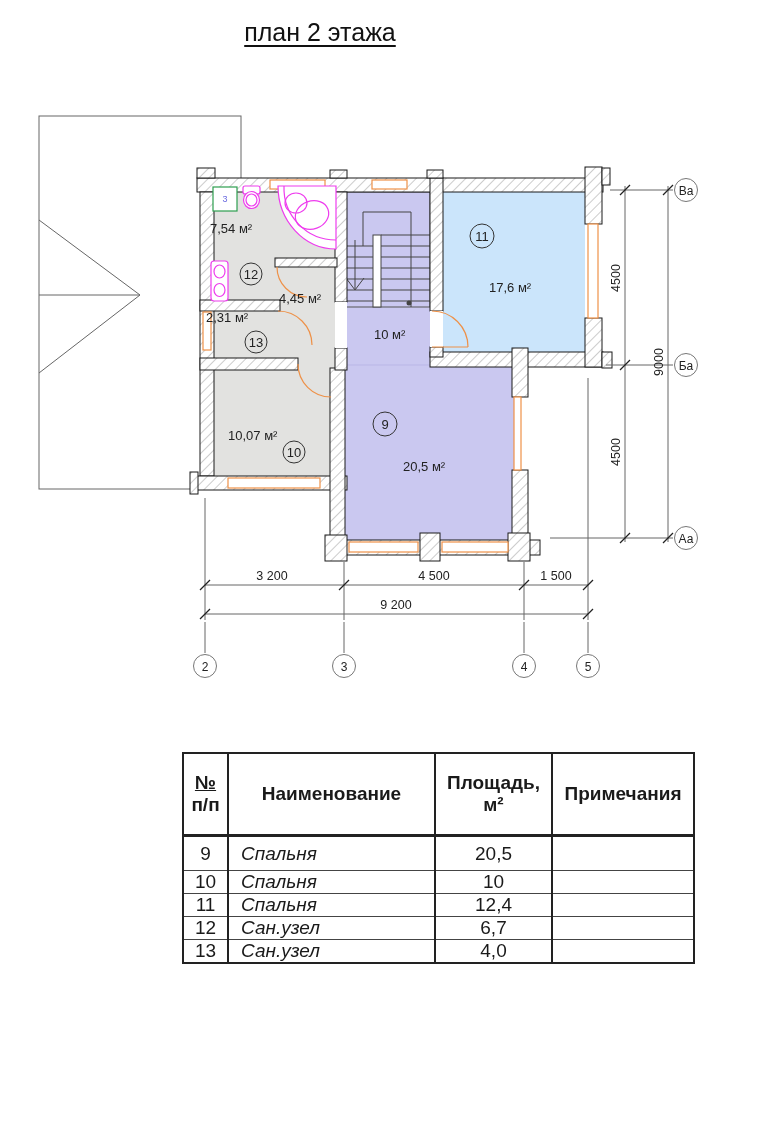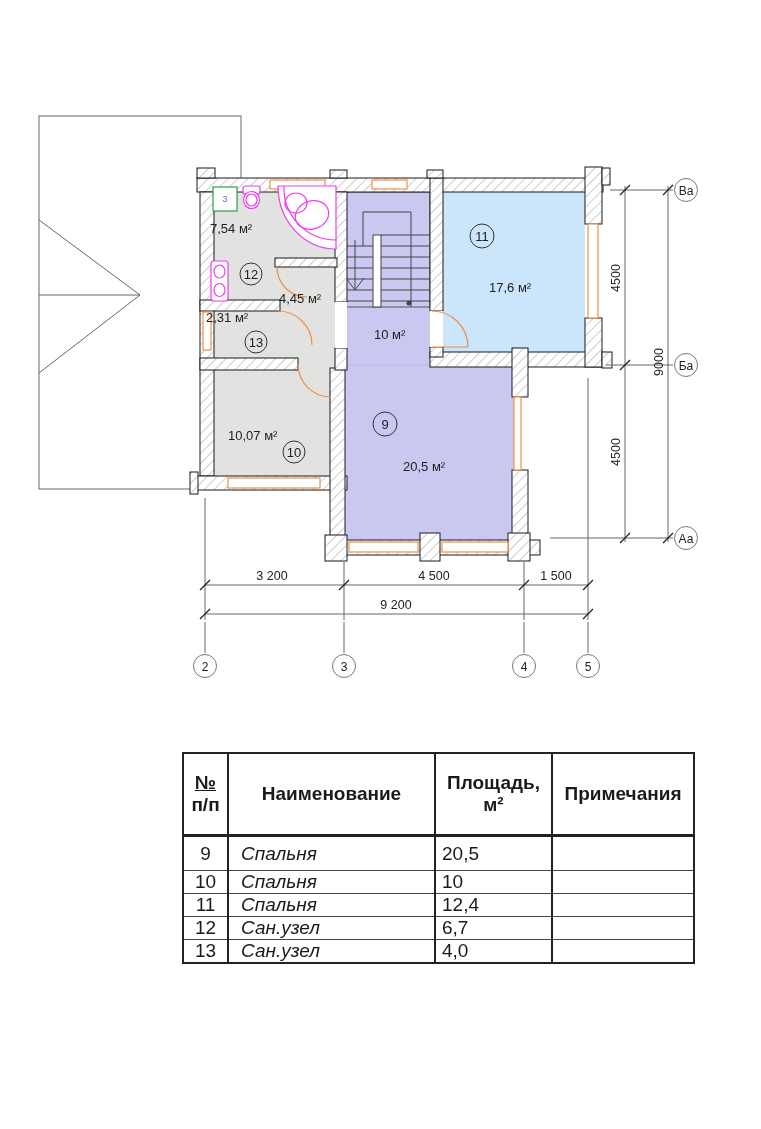--- a/index.html
+++ b/index.html
@@ -13,28 +13,29 @@
   #rooms-table td,#rooms-table th{border:2px solid #222;font-size:19px;overflow:hidden;
       white-space:nowrap;padding:0 6px;background:#fff;}
   #rooms-table th{font-weight:bold;text-align:center;vertical-align:middle;}
   #rooms-table thead th{height:80px;border-bottom:3px solid #222;}
   #rooms-table tbody td{border-top:1px solid #444;border-bottom:1px solid #444;}
   #rooms-table tbody tr:first-child td{height:33px;border-top:none;}
   #rooms-table tbody tr td{height:22px;}
   #rooms-table tbody tr:last-child td{border-bottom:2px solid #222;}
   .col-num{width:45px;} .col-name{width:207px;} .col-area{width:117px;} .col-note{width:142px;}
   .cell-num{text-align:center;} .cell-name{text-align:left;padding-left:12px !important;font-style:italic;}
-  .cell-area{text-align:left;}
+  .cell-area{text-align:center;}
   .u{text-decoration:underline;}
 </style>
 </head>
 <body>
 
 <div id="page">
 
+  <div id="title">план 2 этажа</div>
 
   <svg id="plan-svg" width="761" height="740" viewBox="0 0 761 740">
     <defs>
       <pattern id="hatch" width="7" height="7" patternUnits="userSpaceOnUse" patternTransform="rotate(45)">
         <rect width="7" height="7" fill="#ffffff"></rect>
         <line x1="0" y1="0" x2="0" y2="7" stroke="#9a9a9a" stroke-width="1"></line>
       </pattern>
     </defs>
 
     <g stroke="#666" fill="#fff" stroke-width="1">

